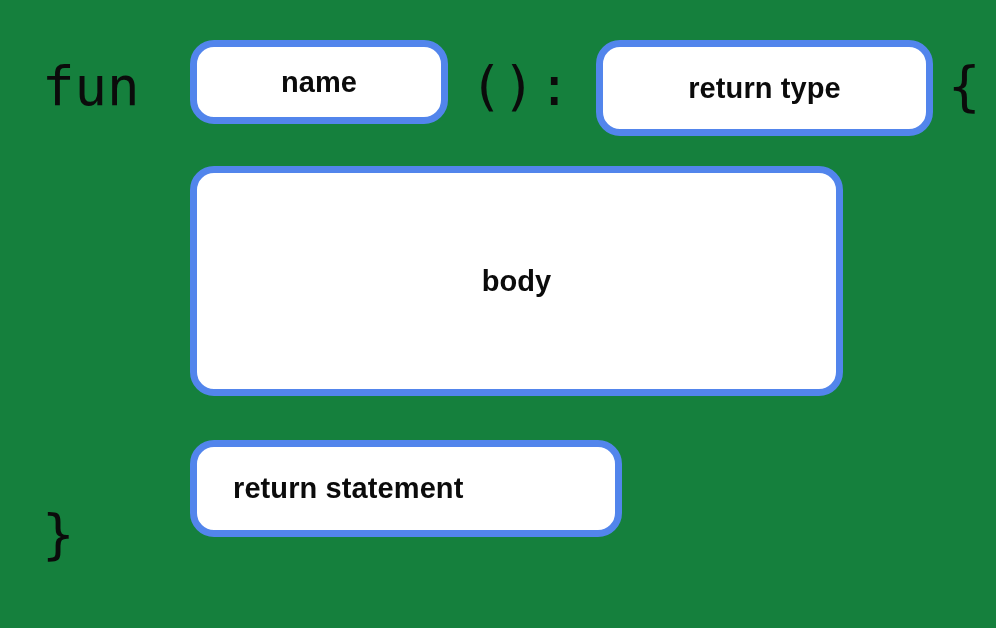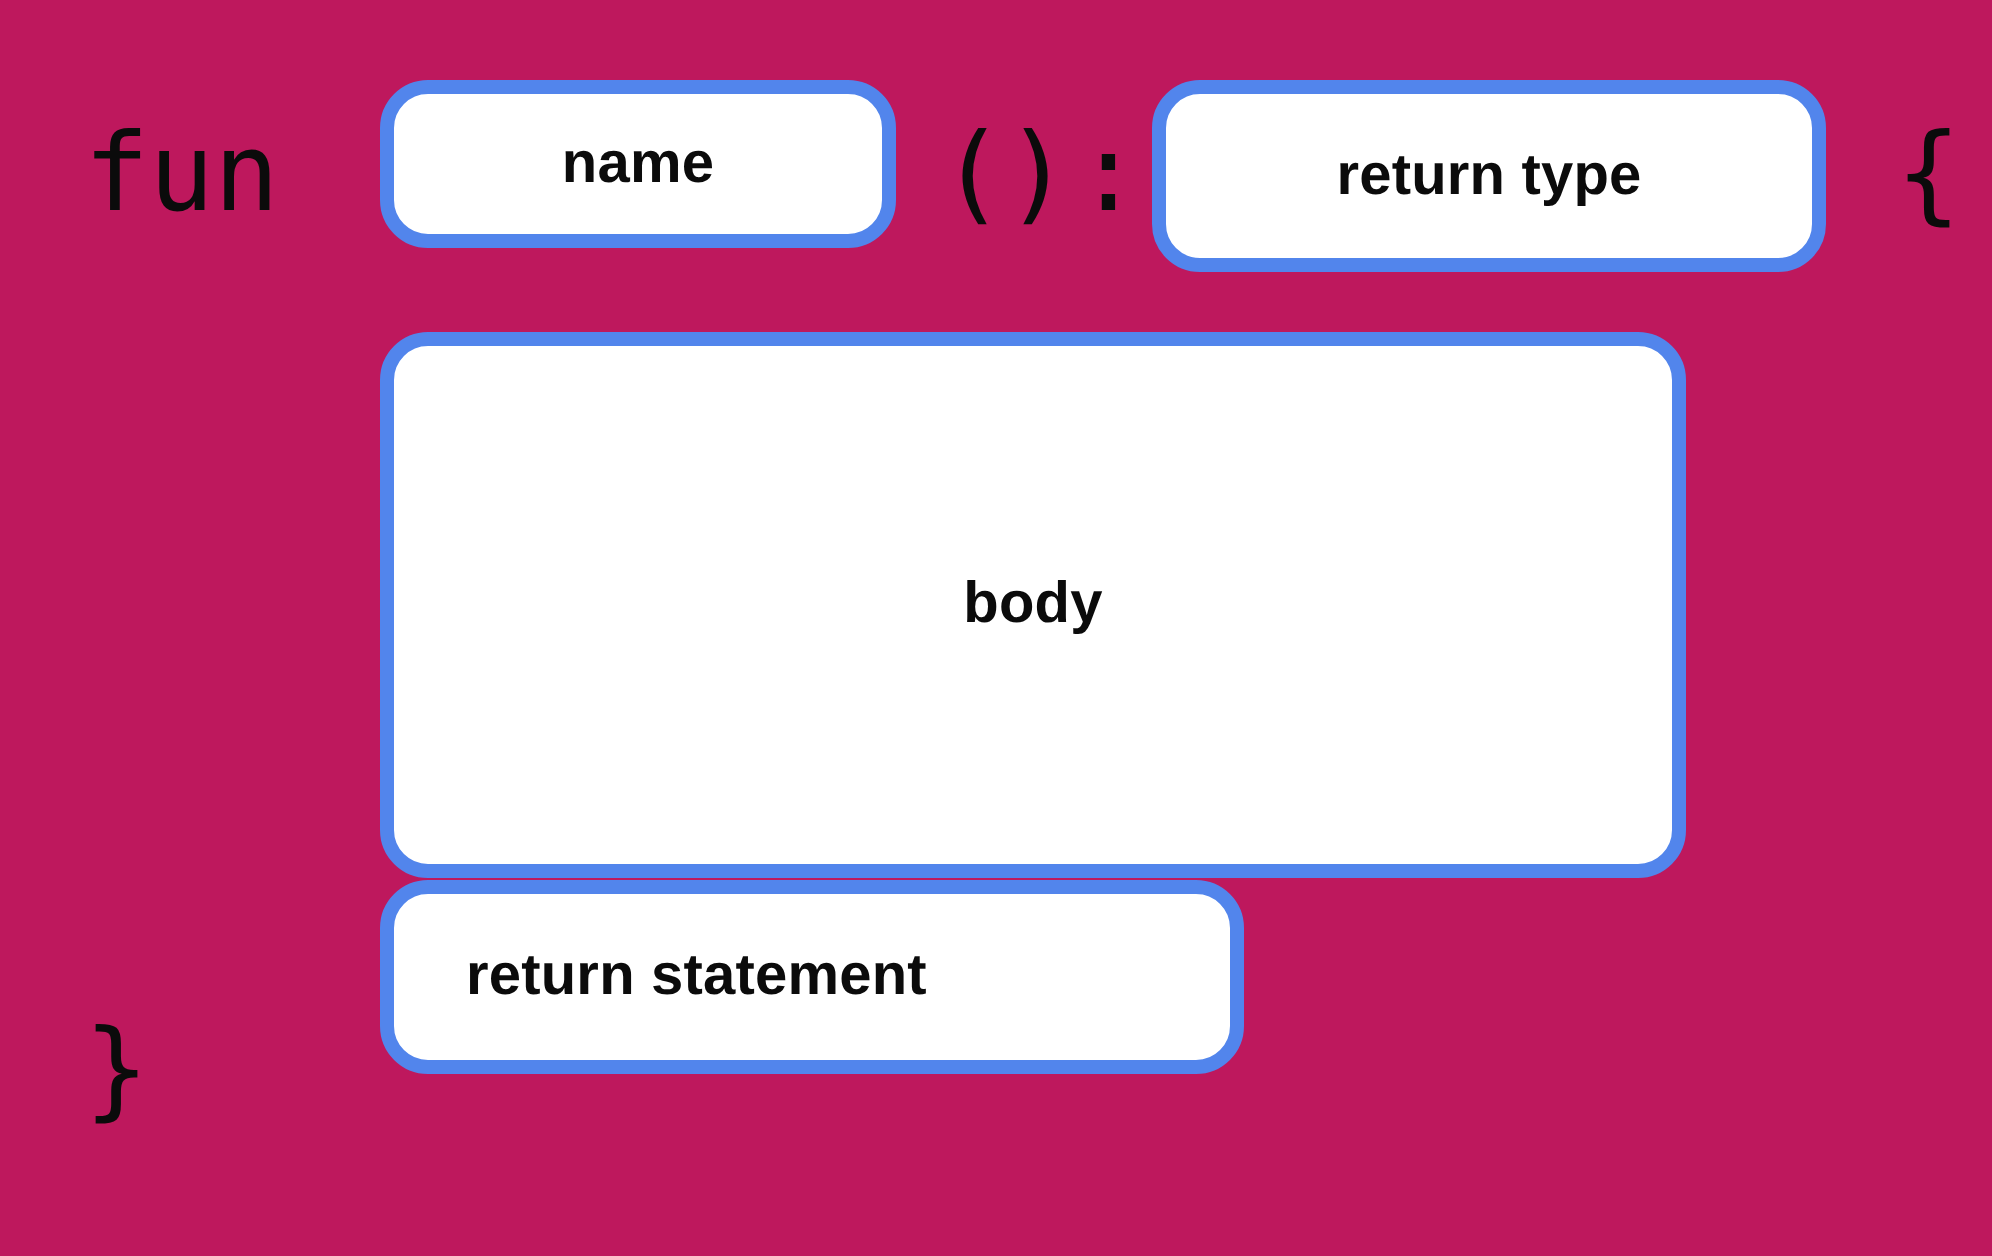--- a/index.html
+++ b/index.html
@@ -56,48 +56,48 @@
   #slot-name {
     left: 190px; top: 40px;
     width: 258px; height: 84px;
   }
   #slot-return-type {
     left: 576px; top: 40px;
     width: 337px; height: 96px;
   }
   #slot-body {
     left: 190px; top: 166px;
-    width: 653px; height: 273px;
+    width: 653px; height: 230px;
   }
   #slot-body .slot-label { 
     transform: translateY(0px);
   }
   #slot-return-statement {
     left: 190px; top: 408px;
     width: 432px; height: 97px;
     justify-content: flex-start;
     padding-left: 36px;
   }
 </style>
 </head>
 <body>
 
-<div id="canvas" style="--accent: #5285ec; background: #be185d;">
+<div id="canvas" style="--accent: #5285ec; background: #15803d;">
 
   <span class="code-token" id="tok-fun" style="color: rgb(11, 11, 11);">fun</span>
 
   <div class="slot" id="slot-name" style="border-color: rgb(82, 133, 236);">
     <span class="slot-label" style="color: rgb(11, 11, 11);">name</span>
   </div>
 
   <span class="code-token" id="tok-parens" style="color: rgb(11, 11, 11);">()</span>
 
   <span class="code-token" id="tok-colon" style="color: rgb(11, 11, 11);">:</span>
 
-  <div class="slot" id="slot-return-type" style="border-color: rgb(82, 133, 236);">
+  <div class="slot" id="slot-return-type" style="border-color: rgb(82, 133, 236); margin-left: 20px;">
     <span class="slot-label" style="color: rgb(11, 11, 11);">return type</span>
   </div>
 
   <span class="code-token" id="tok-brace-open" style="color: rgb(11, 11, 11);">{</span>
 
   <div class="slot" id="slot-body" style="border-color: rgb(82, 133, 236);">
     <span class="slot-label" style="color: rgb(11, 11, 11);">body</span>
   </div>
 
   <div class="slot" id="slot-return-statement" style="border-color: rgb(82, 133, 236); margin-top: 32px;">

